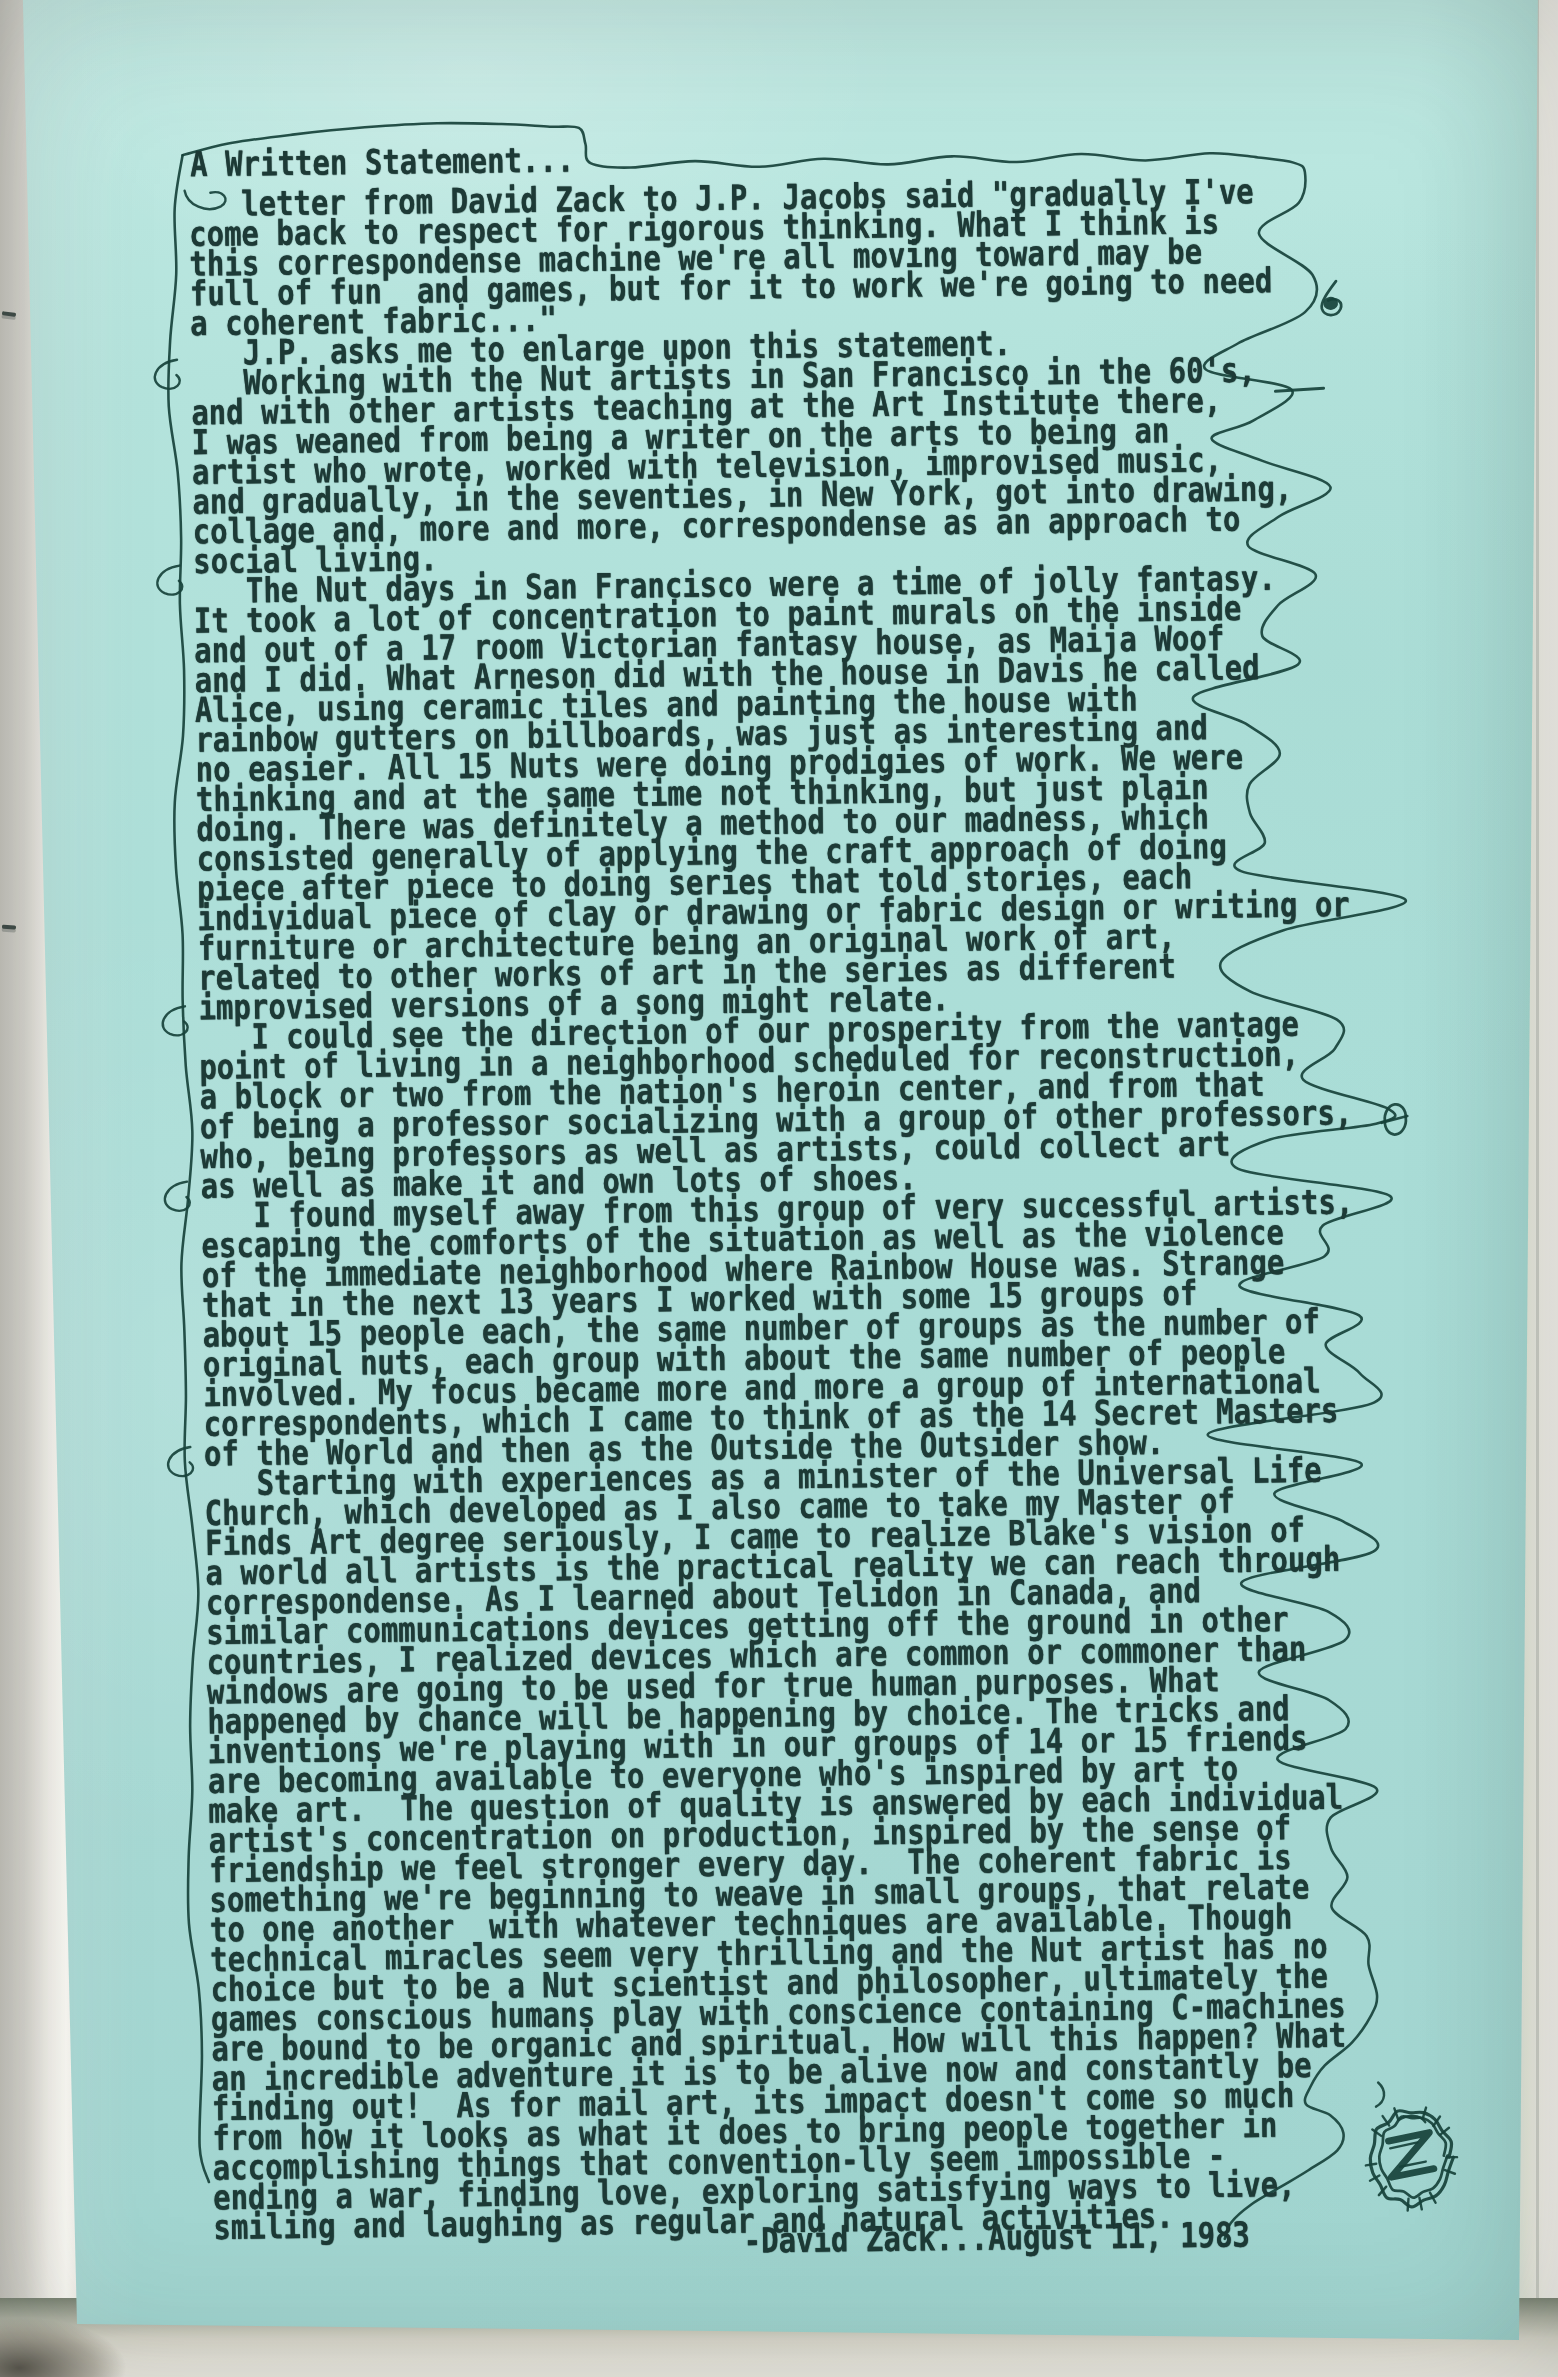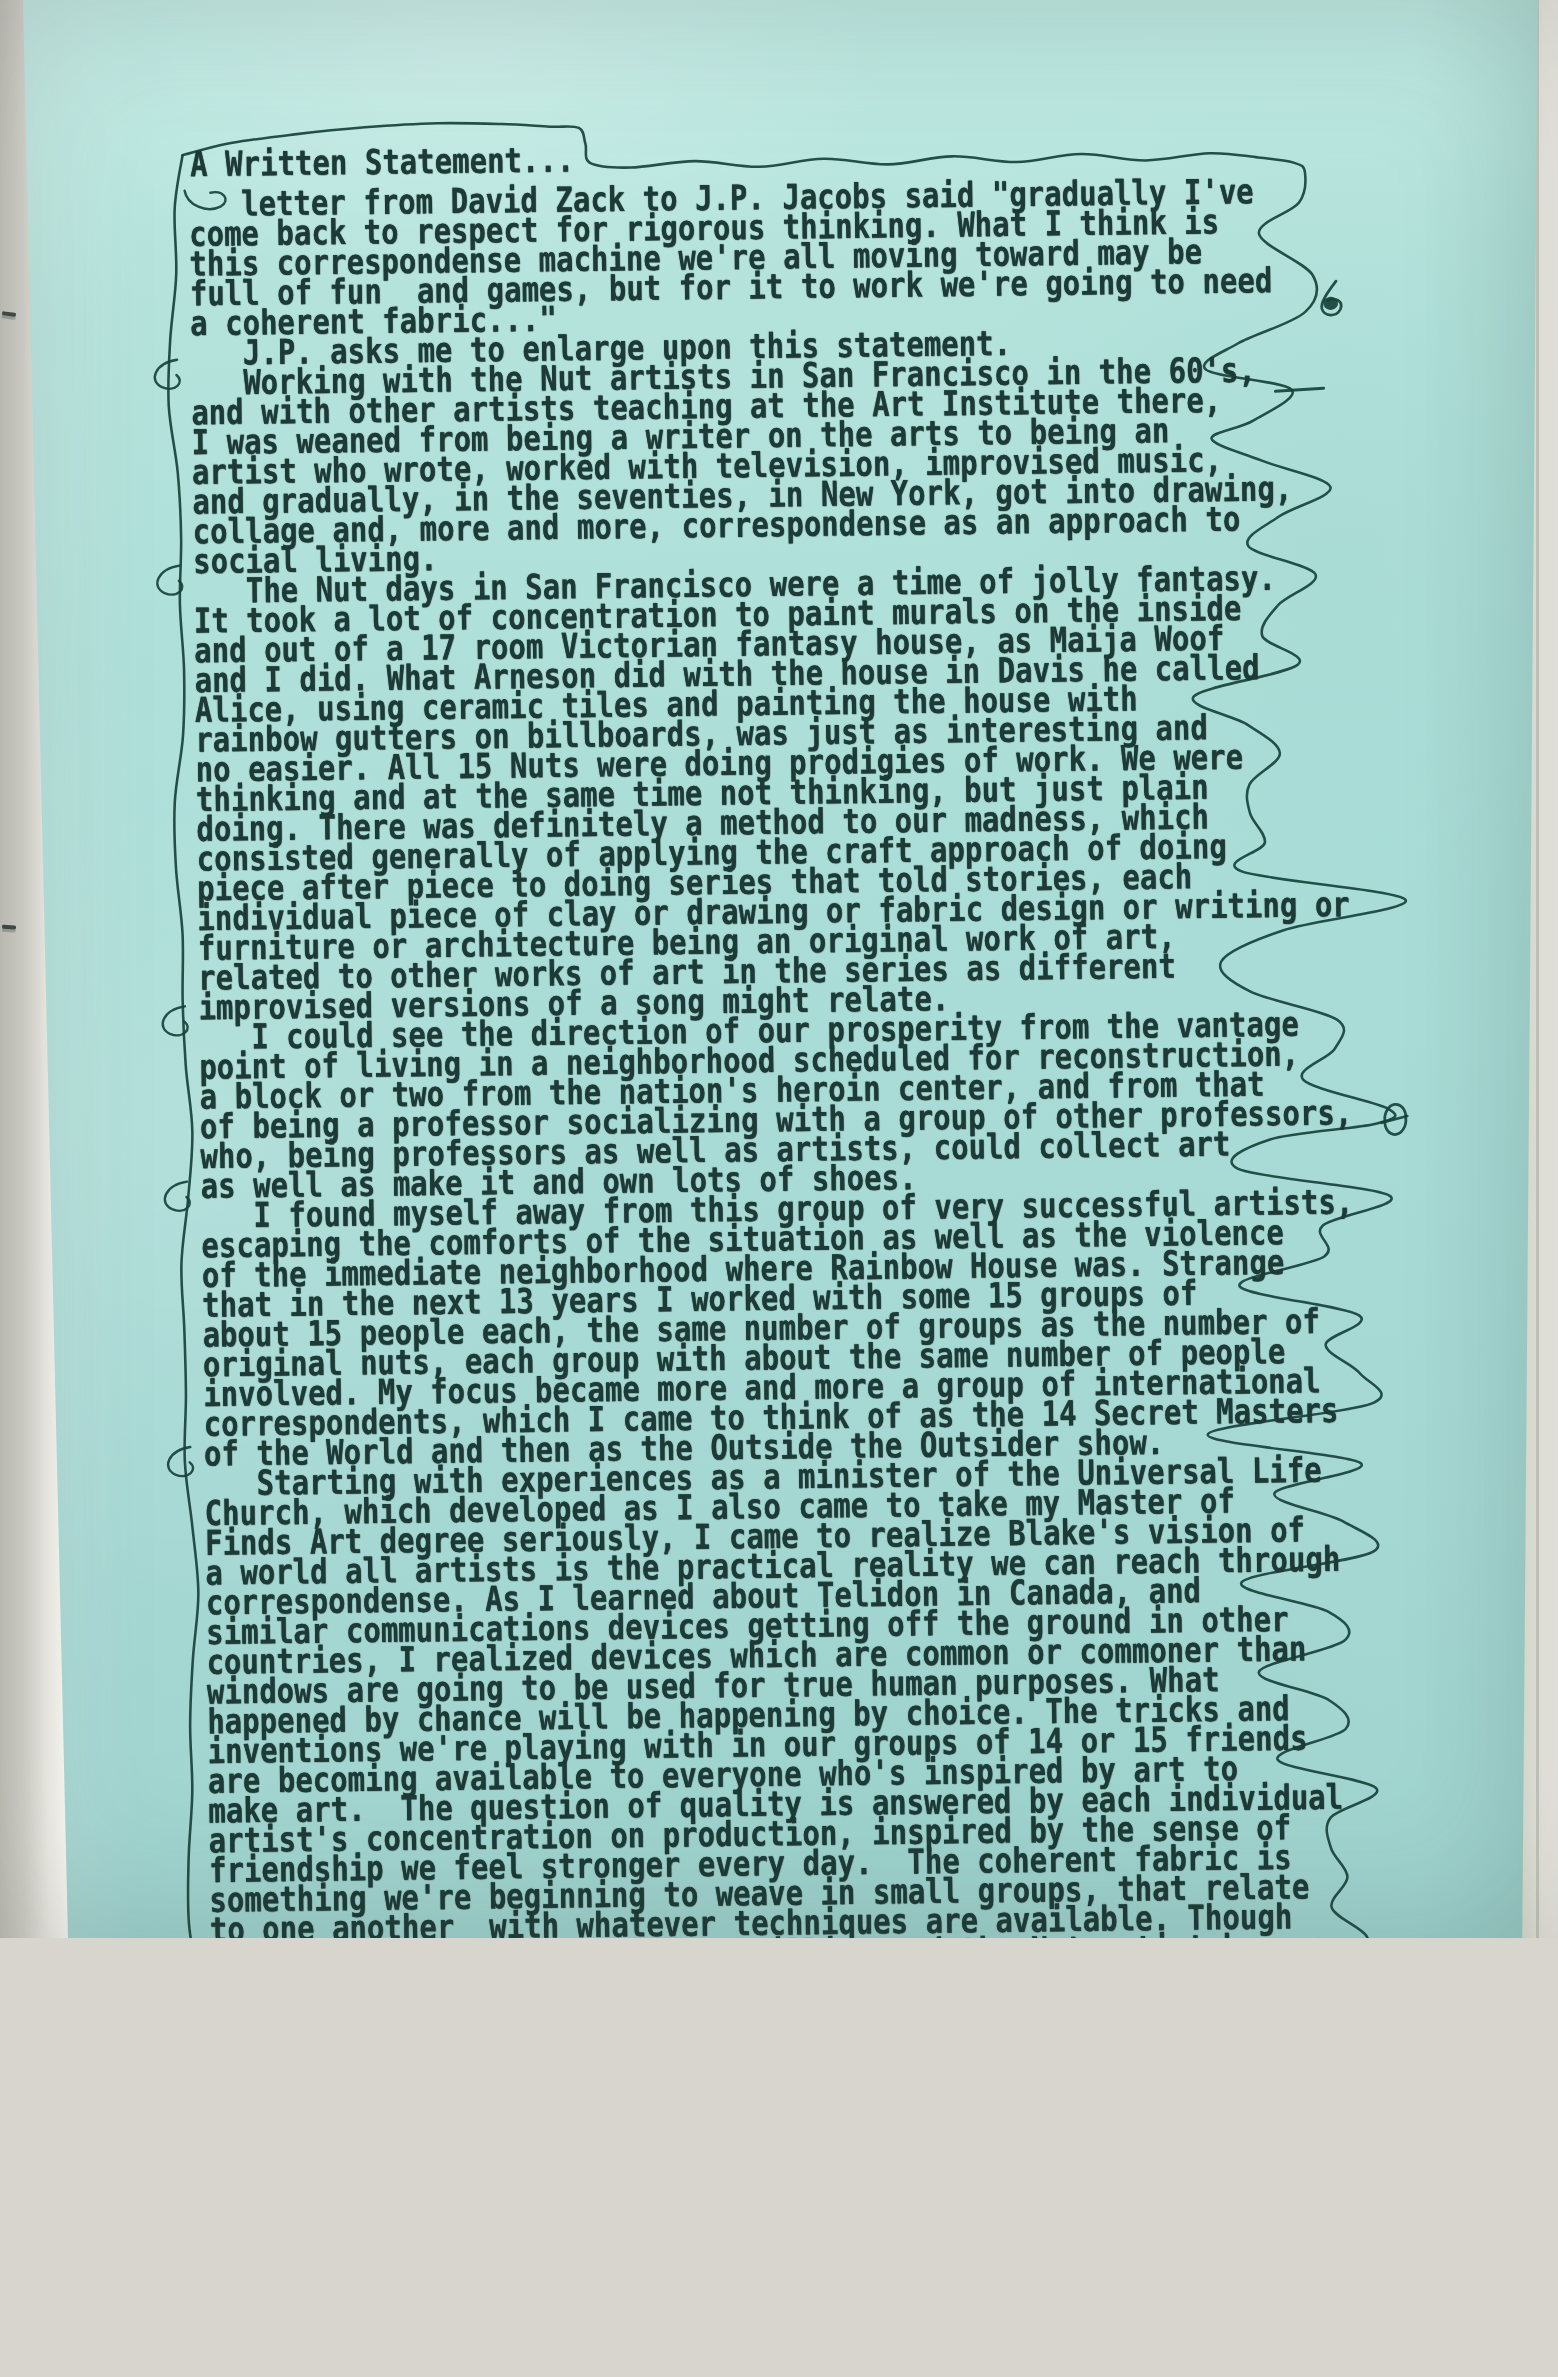--- a/index.html
+++ b/index.html
@@ -1,16 +1,16 @@
 <!DOCTYPE html>
 <html style="font-size:13px"><head>
 <meta charset="utf-8">
 <style>
   html,body{margin:0;padding:0;background:#d8d5cf;}
-  .photo{position:relative;width:1558px;height:1938px;overflow:hidden;
+  .photo{position:relative;width:1558px;height:2377px;overflow:hidden;
          background:#e7e4de;font-family:"DejaVu Sans Mono",monospace;}
   .under-left{position:absolute;left:0;top:0;width:89px;height:2377px;
     background:linear-gradient(90deg,#c7c5be 0%,#d8d6cf 28%,#f2f0ea 55%,#fbfaf5 74%,#e9e8e1 100%);}
   .right-sliver{position:absolute;right:0;top:0;width:48px;height:2377px;
     background:linear-gradient(90deg,#cfdcd2 0%,#e2e4d8 35%,#efede6 70%,#f2f0ea 100%);}
   .right-seam{position:absolute;right:19.3px;top:0;width:2.4px;height:2377px;background:rgba(140,150,140,.35);}
   .below{position:absolute;left:0;top:2298px;width:100%;height:80px;
     background:linear-gradient(180deg,#7b8474 0%,#aeb1a2 25%,#d7d5c9 50%,#e6e4da 75%,#efede5 100%);}
   .corner-curl{position:absolute;left:0;top:2277px;width:193px;height:101px;
     background:radial-gradient(137px 64px at 10% 90%,rgba(64,60,50,.85),rgba(120,114,98,.45) 55%,rgba(0,0,0,0) 78%);}

